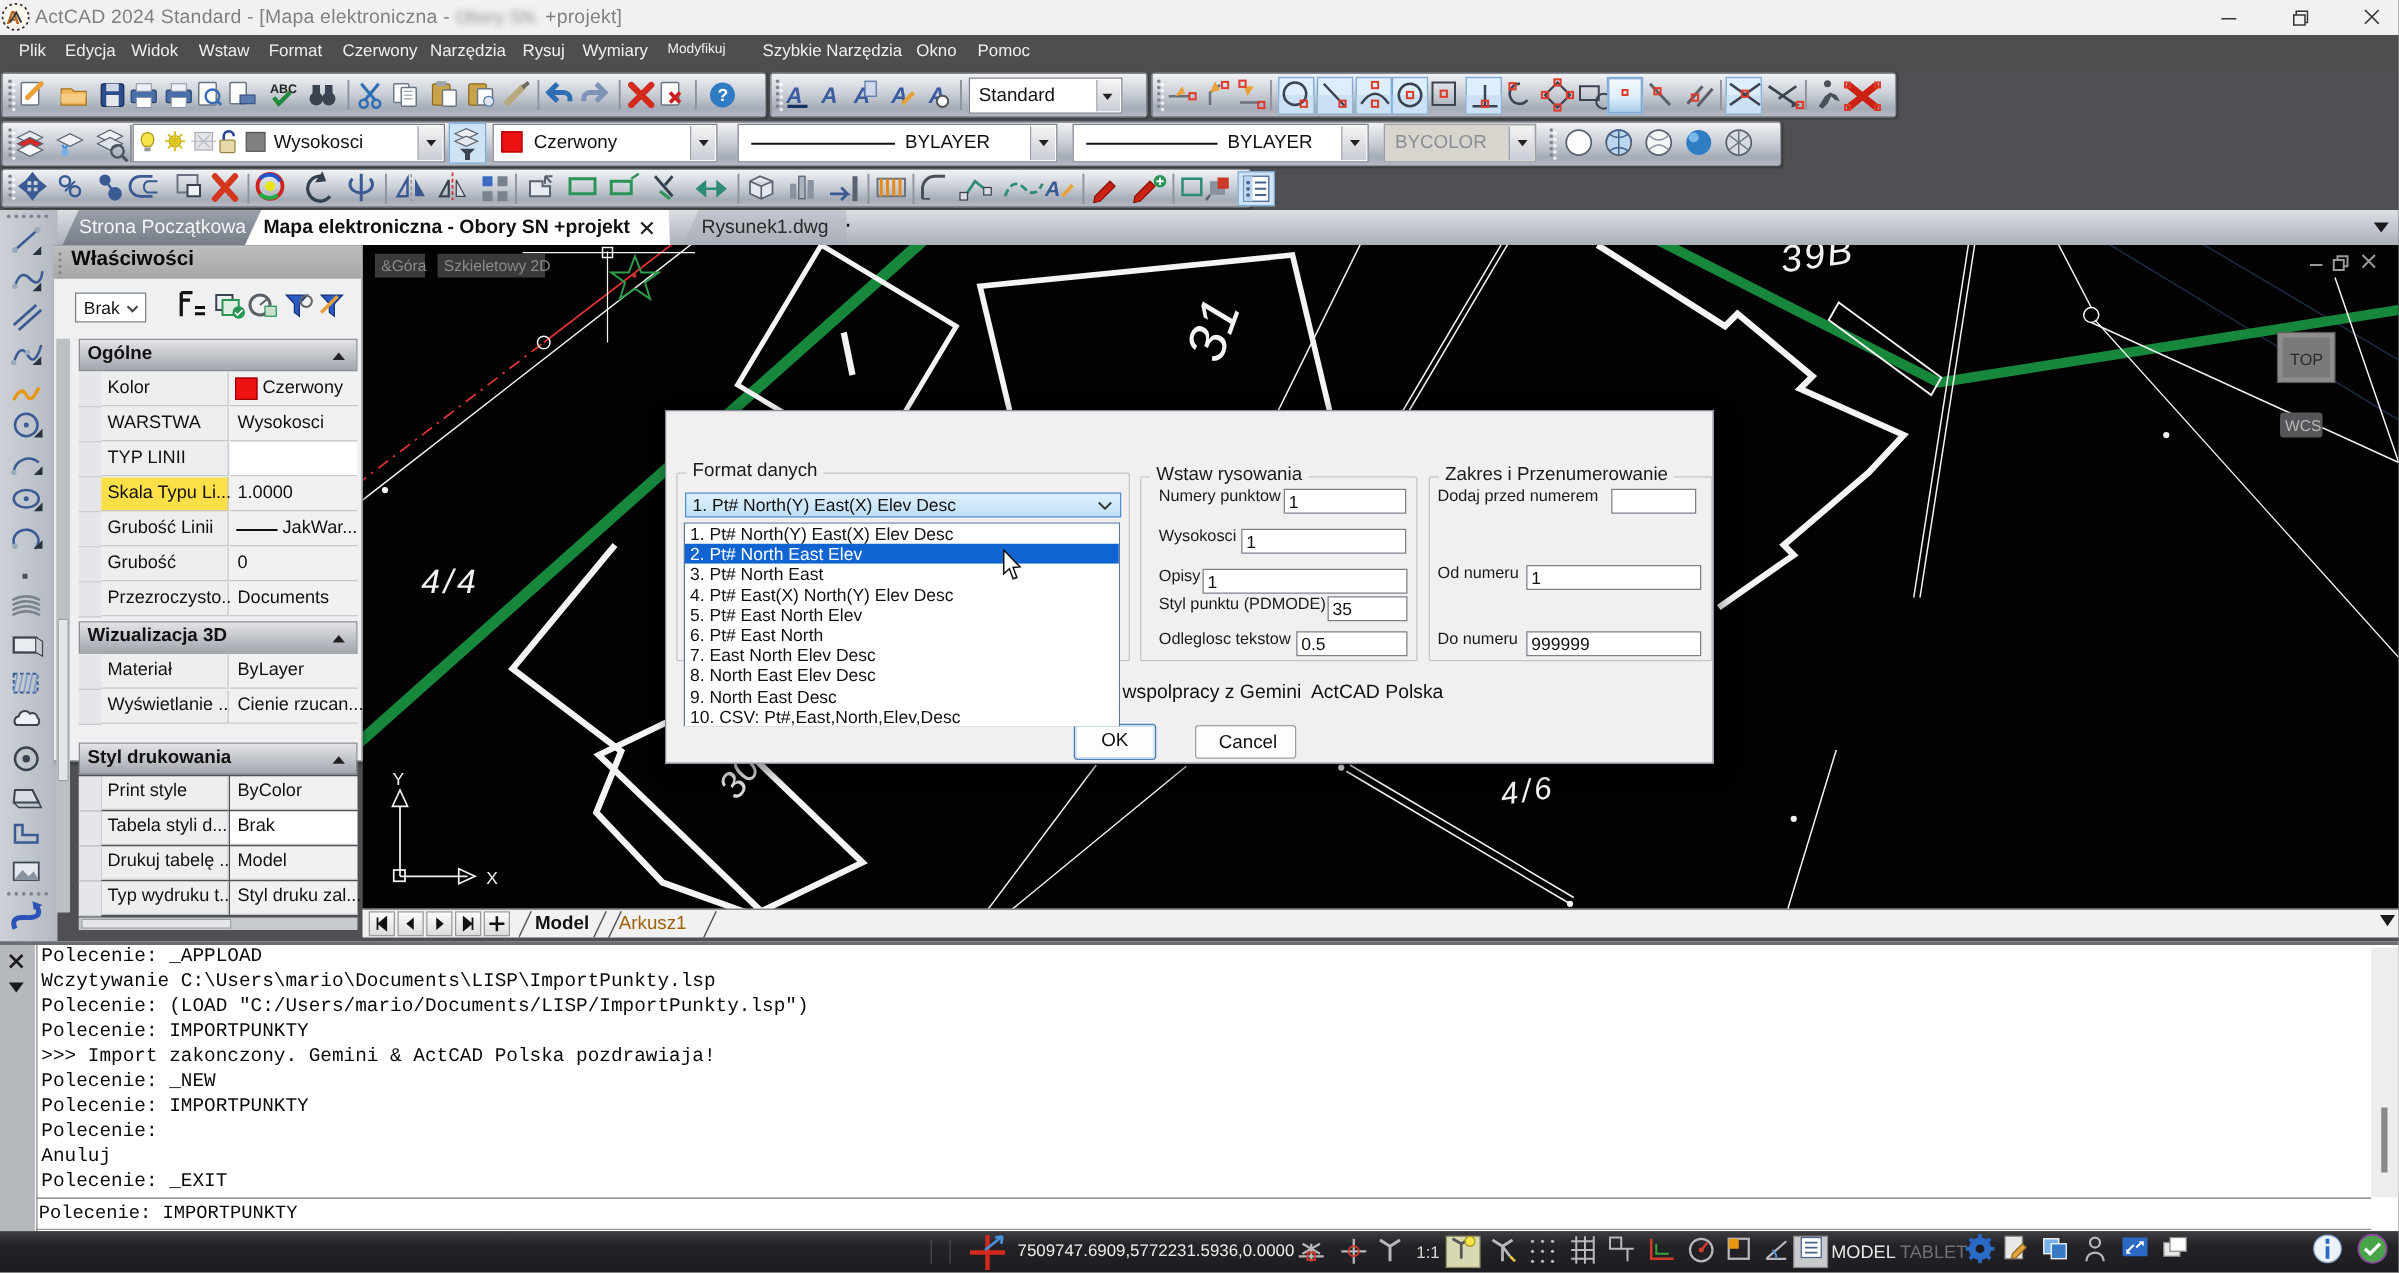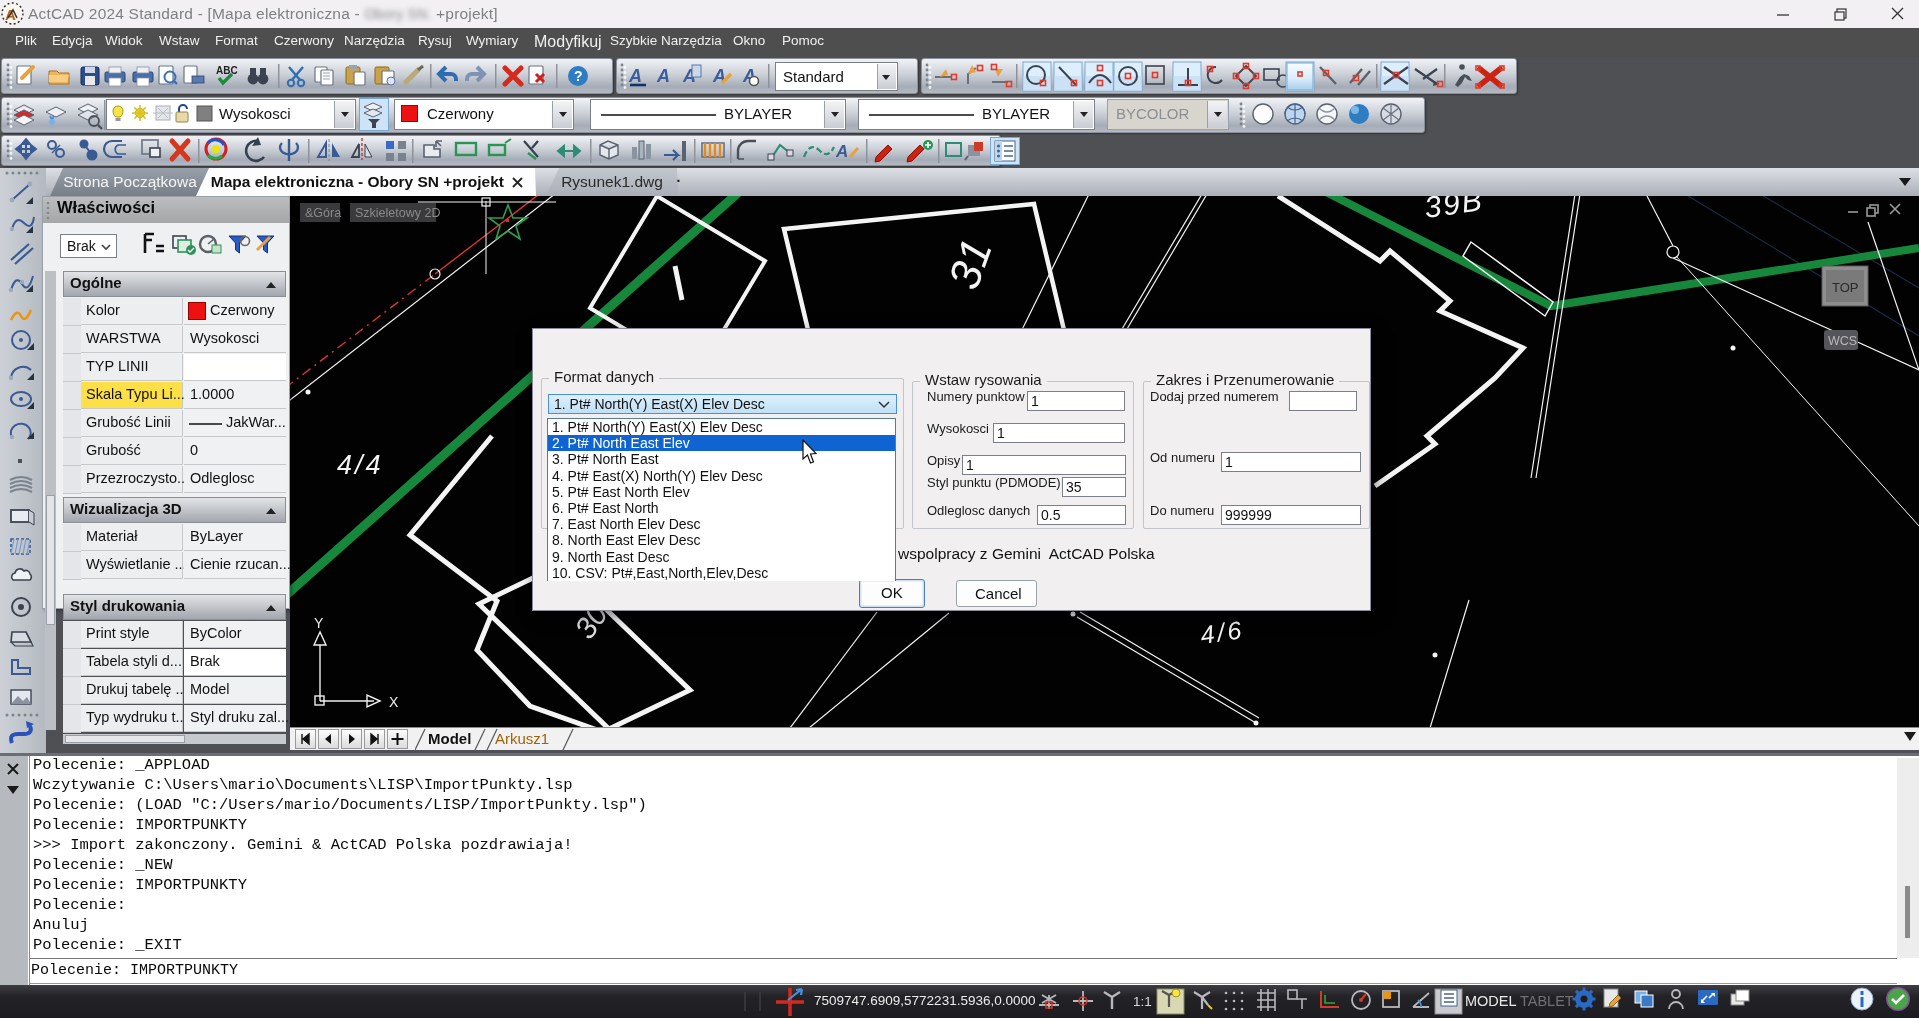--- a/index.html
+++ b/index.html
@@ -24,21 +24,21 @@
     <div style="position:absolute;left:0;top:28px;width:1919px;height:29px;background:#4e4e4e;">
       <span style="position:absolute;left:15px;top:5px;font-size:13.5px;color:#f0f0f0;">Plik</span>
       <span style="position:absolute;left:52px;top:5px;font-size:13.5px;color:#f0f0f0;">Edycja</span>
       <span style="position:absolute;left:105px;top:5px;font-size:13.5px;color:#f0f0f0;">Widok</span>
       <span style="position:absolute;left:159px;top:5px;font-size:13.5px;color:#f0f0f0;">Wstaw</span>
       <span style="position:absolute;left:215px;top:5px;font-size:13.5px;color:#f0f0f0;">Format</span>
       <span style="position:absolute;left:274px;top:5px;font-size:13.5px;color:#f0f0f0;">Czerwony</span>
       <span style="position:absolute;left:344px;top:5px;font-size:13.5px;color:#f0f0f0;">Narzędzia</span>
       <span style="position:absolute;left:418px;top:5px;font-size:13.5px;color:#f0f0f0;">Rysuj</span>
       <span style="position:absolute;left:466px;top:5px;font-size:13.5px;color:#f0f0f0;text-align:center;">Wymiary</span>
-      <span style="position:absolute;left:534px;top:5px;font-size:16px;color:#f0f0f0;">Modyfikuj</span>
+      <span style="position:absolute;left:534px;top:5px;font-size:11px;color:#f0f0f0;">Modyfikuj</span>
       <span style="position:absolute;left:610px;top:5px;font-size:13.5px;color:#f0f0f0;">Szybkie Narzędzia</span>
       <span style="position:absolute;left:733px;top:5px;font-size:13.5px;color:#f0f0f0;">Okno</span>
       <span style="position:absolute;left:782px;top:5px;font-size:13.5px;color:#f0f0f0;">Pomoc</span>
     </div>
     <div style="position:absolute;left:0;top:57px;width:1919px;height:39px;background:#4f5053;">
       <div style="position:absolute;left:1px;top:1px;width:612px;height:36px;background:linear-gradient(#f0f2f5,#ccd1d8 45%,#a6acb7 82%,#b4b9c2);border:1px solid #8a8f99;border-radius:3px;box-shadow:1px 1px 2px rgba(0,0,0,0.35);"></div>
       <div style="position:absolute;left:616px;top:1px;width:302px;height:36px;background:linear-gradient(#f0f2f5,#ccd1d8 45%,#a6acb7 82%,#b4b9c2);border:1px solid #8a8f99;border-radius:3px;box-shadow:1px 1px 2px rgba(0,0,0,0.35);"></div>
       <div style="position:absolute;left:921px;top:1px;width:596px;height:36px;background:linear-gradient(#f0f2f5,#ccd1d8 45%,#a6acb7 82%,#b4b9c2);border:1px solid #8a8f99;border-radius:3px;box-shadow:1px 1px 2px rgba(0,0,0,0.35);"></div>
       <svg width="1919" height="39" style="position:absolute;left:0;top:0">
         <circle cx="8" cy="8" r="1.4" fill="#7d828c"></circle>
@@ -692,21 +692,21 @@
         <div style="position:absolute;left:121px;top:0;width:102px;height:27px;background:#f0f1f3;border-bottom:1px solid #c6c8cc;">
           <span style="position:absolute;left:6px;top:4px;font-size:14.5px;color:#111;white-space:nowrap">0</span>
         </div>
       </div>
       <div style="position:absolute;left:20px;top:269px;width:223px;height:28px;">
         <div style="position:absolute;left:0;top:0;width:18px;height:28px;background:#e4e6e9;border-bottom:1px solid #c6c8cc;"></div>
         <div style="position:absolute;left:18px;top:0;width:102px;height:27px;background:#eceef0;border-bottom:1px solid #c6c8cc;border-right:1px solid #c6c8cc;">
           <span style="position:absolute;left:5px;top:4px;font-size:14.5px;color:#111;white-space:nowrap">Przezroczysto...</span>
         </div>
         <div style="position:absolute;left:121px;top:0;width:102px;height:27px;background:#f0f1f3;border-bottom:1px solid #c6c8cc;">
-          <span style="position:absolute;left:6px;top:4px;font-size:14.5px;color:#111;white-space:nowrap">Odleglosc</span>
+          <span style="position:absolute;left:6px;top:4px;font-size:14.5px;color:#111;white-space:nowrap">Documents</span>
         </div>
       </div>
       <div style="position:absolute;left:20px;top:300px;width:223px;height:26px;background:linear-gradient(#e2e4e7,#a2a6ad);border:1px solid #8a8f96;">
         <span style="position:absolute;left:6px;top:2px;font-size:15px;font-weight:bold;color:#111">Wizualizacja 3D</span>
         <svg width="12" height="8" style="position:absolute;right:8px;top:9px">
           <path d="M1 7 L6 1 L11 7 z" fill="#222"></path>
         </svg>
       </div>
       <div style="position:absolute;left:20px;top:327px;width:223px;height:28px;">
         <div style="position:absolute;left:0;top:0;width:18px;height:28px;background:#e4e6e9;border-bottom:1px solid #c6c8cc;"></div>
@@ -938,21 +938,21 @@
         <span style="position:absolute;left:3px;top:1px;font-size:14px;color:#111">1</span>
       </div>
       <span style="position:absolute;left:394px;top:124px;font-size:13px;color:#1a1a1a;">Opisy</span>
       <div style="position:absolute;left:429px;top:126px;width:164px;height:20px;background:#fff;border:1px solid #7a7f88;">
         <span style="position:absolute;left:3px;top:1px;font-size:14px;color:#111">1</span>
       </div>
       <span style="position:absolute;left:394px;top:146px;font-size:13px;color:#1a1a1a;">Styl punktu (PDMODE)</span>
       <div style="position:absolute;left:529px;top:148px;width:64px;height:20px;background:#fff;border:1px solid #7a7f88;">
         <span style="position:absolute;left:3px;top:1px;font-size:14px;color:#111">35</span>
       </div>
-      <span style="position:absolute;left:394px;top:174px;font-size:13px;color:#1a1a1a;">Odleglosc danych</span>
+      <span style="position:absolute;left:394px;top:174px;font-size:13px;color:#1a1a1a;">Odleglosc tekstow</span>
       <div style="position:absolute;left:504px;top:176px;width:89px;height:20px;background:#fff;border:1px solid #7a7f88;">
         <span style="position:absolute;left:3px;top:1px;font-size:14px;color:#111">0.5</span>
       </div>
       <span style="position:absolute;left:617px;top:60px;font-size:13px;color:#1a1a1a;">Dodaj przed numerem</span>
       <div style="position:absolute;left:756px;top:62px;width:68px;height:20px;background:#fff;border:1px solid #7a7f88;">
         <span style="position:absolute;left:3px;top:1px;font-size:14px;color:#111"></span>
       </div>
       <span style="position:absolute;left:617px;top:121px;font-size:13px;color:#1a1a1a;">Od numeru</span>
       <div style="position:absolute;left:688px;top:123px;width:140px;height:20px;background:#fff;border:1px solid #7a7f88;">
         <span style="position:absolute;left:3px;top:1px;font-size:14px;color:#111">1</span>

